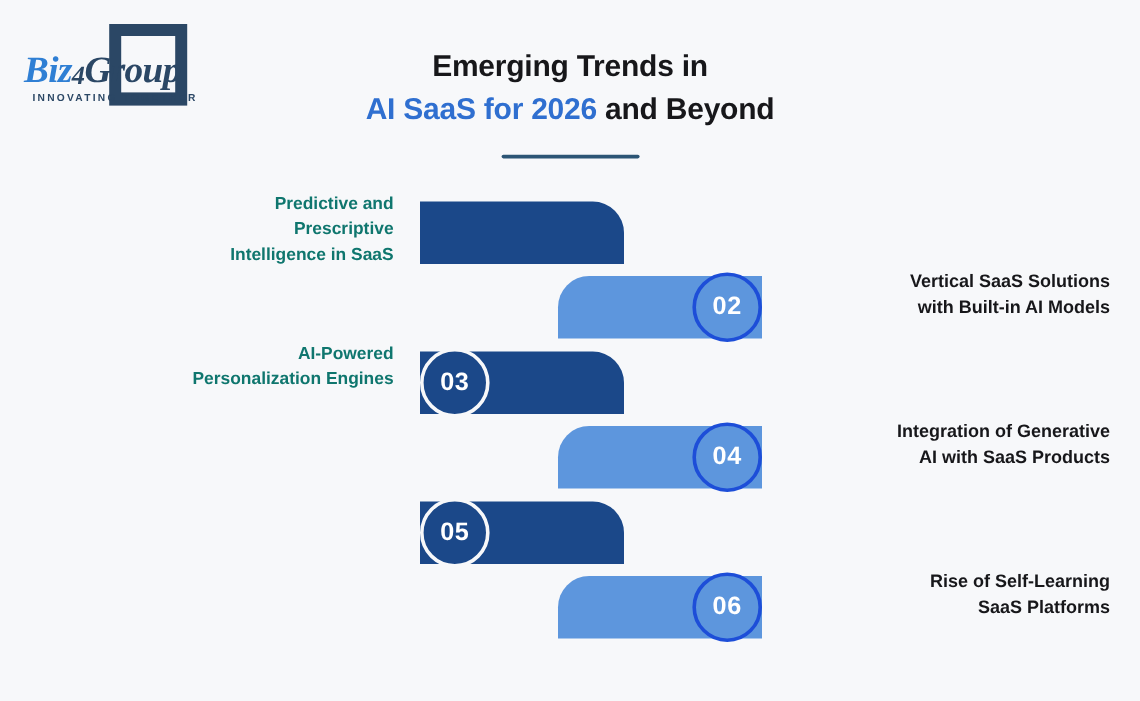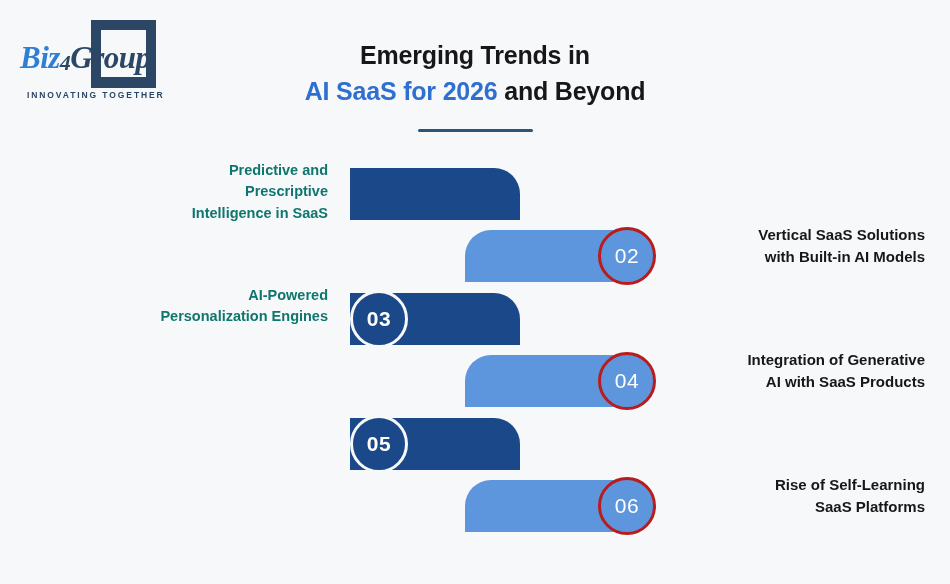--- a/index.html
+++ b/index.html
@@ -58,21 +58,20 @@
   }
   .logo-tagline {
     position: absolute;
     left: 7px;
     top: 60px;
     font-size: 8.5px;
     letter-spacing: 1.9px;
     color: #2b4765;
     font-weight: 600;
     white-space: nowrap;
-    margin-top: 14px;
   }
 
   
   .header {
     position: absolute;
     left: 0;
     top: 38px;
     width: 950px;
     text-align: center;
   }
@@ -149,33 +148,33 @@
 
   
   .row.right .bar {
     left: 465px;
     width: 170px;
     background: #5d96dd;
     border-radius: 26px 0 0 0;
   }
   .row.right .num-circle {
     position: absolute;
-    left: 598px;
+    left: 577px;
     top: 5px;
     width: 58px;
     height: 58px;
     border-radius: 50%;
     background: #5d96dd;
-    border: 3px solid #b91c1c;
+    border: 3px solid #1d4ed8;
     display: flex;
     align-items: center;
     justify-content: center;
     color: #ffffff;
     font-size: 21px;
-    font-weight: 400;
+    font-weight: 700;
     letter-spacing: 0.5px;
   }
   .row.right .row-label {
     position: absolute;
     left: 650px;
     top: 2px;
     width: 275px;
     text-align: right;
     font-size: 15px;
     font-weight: 700;

